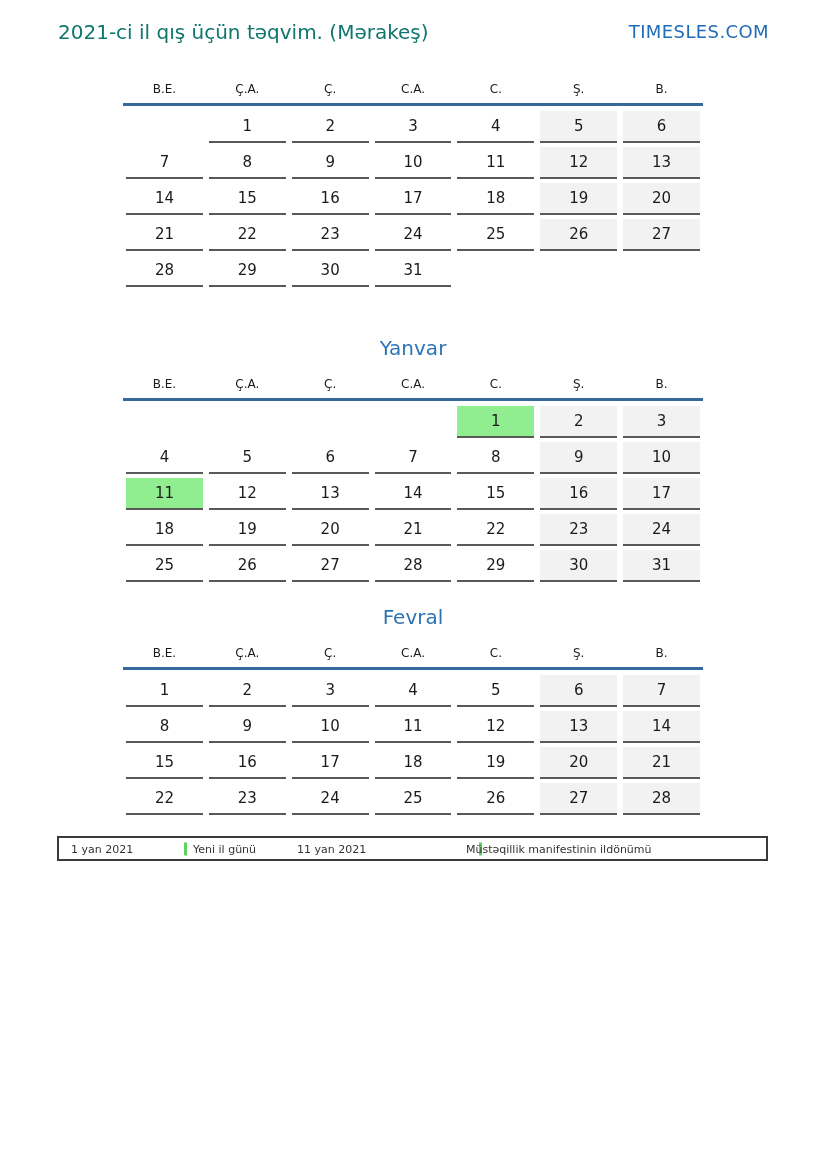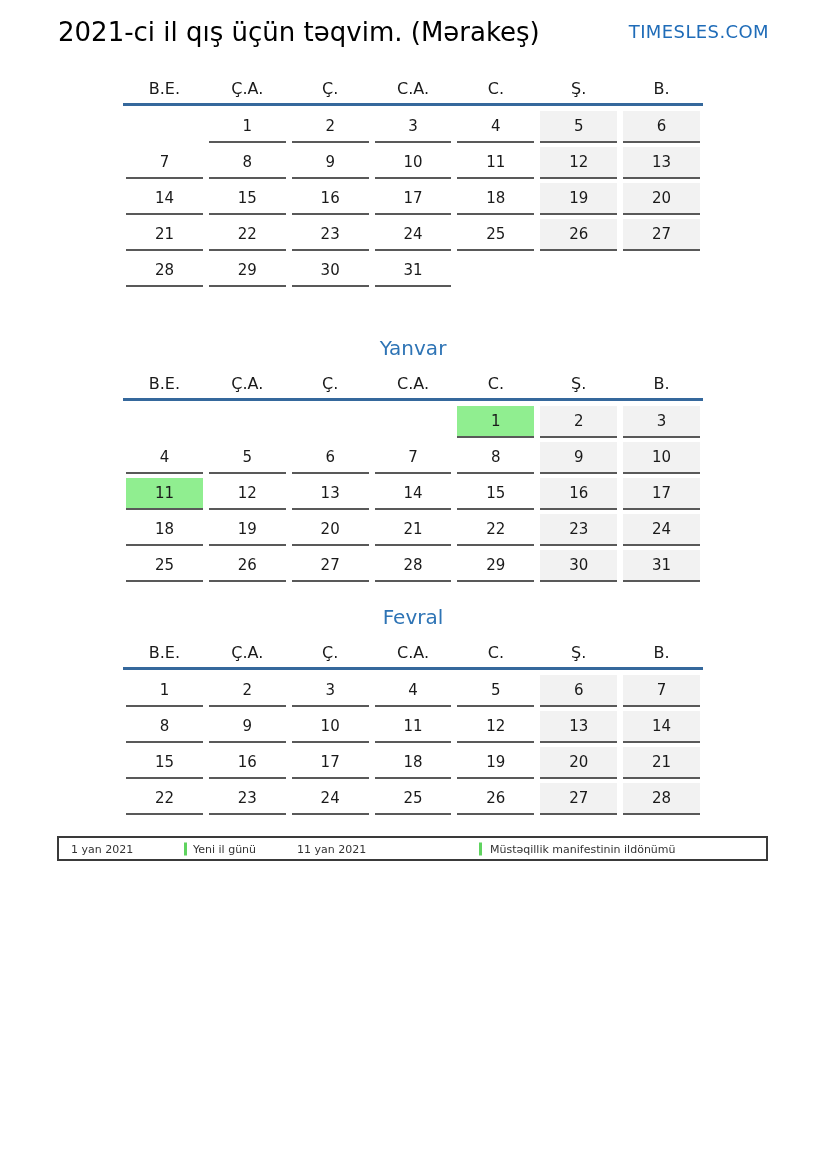--- a/index.html
+++ b/index.html
@@ -9,38 +9,38 @@
     position:relative;
     overflow:hidden;
     font-family:"DejaVu Sans", "Liberation Sans", sans-serif;
     color:#1a1a1a;
   }
   .page-header {
     position:absolute; top:20px; left:58px; width:711px;
     display:flex; justify-content:space-between; align-items:flex-start;
   }
   .doc-title {
-    margin:0; font-size:26px; font-weight:normal; color:#000000; line-height:24px;
+    margin:0; font-size:20px; font-weight:normal; color:#0f766e; line-height:24px;
   }
   .site-logo {
     font-size:18px; color:#1f6cb8; letter-spacing:0.4px; line-height:20px;
     text-decoration:none; cursor:pointer; margin-top:2px;
   }
   .month {
     position:absolute; left:123px; width:580px;
   }
   .month-title {
     margin:0; font-size:20px; font-weight:normal; line-height:26px;
     text-align:center; color:var(--accent, #2e74b5);
   }
   .weekday-row {
     display:flex; margin-top:14px; height:18px;
   }
   .weekday-cell {
-    flex:1; text-align:center; font-size:16px; color:#1a1a1a; line-height:18px;
+    flex:1; text-align:center; font-size:12px; color:#1a1a1a; line-height:18px;
   }
   .head-line {
     height:3px; background:var(--rule, #35689c); margin-top:5px;
   }
   .weeks { margin-top:1px; }
   .week-row { display:flex; height:36px; }
   .day-cell {
     flex:1; margin:4px 3px 0 3px;
     display:flex; align-items:center; justify-content:center;
     font-size:15px;
@@ -245,14 +245,14 @@
       </div>
   </section>
 </div>
 
 <footer class="legend" id="legend">
     <span class="legend-date" style="left: 12px;">1 yan 2021</span>
     <span class="legend-marker" style="left: 125px;"></span>
     <span class="legend-label" style="left: 134px;">Yeni il günü</span>
     <span class="legend-date" style="left: 238px;">11 yan 2021</span>
     <span class="legend-marker" style="left: 420px;"></span>
-    <span class="legend-label" style="left: 431px;">Müstəqillik manifestinin ildönümü</span>
+    <span class="legend-label" style="left: 407px;">Müstəqillik manifestinin ildönümü</span>
   </footer>
 
 </body></html>

